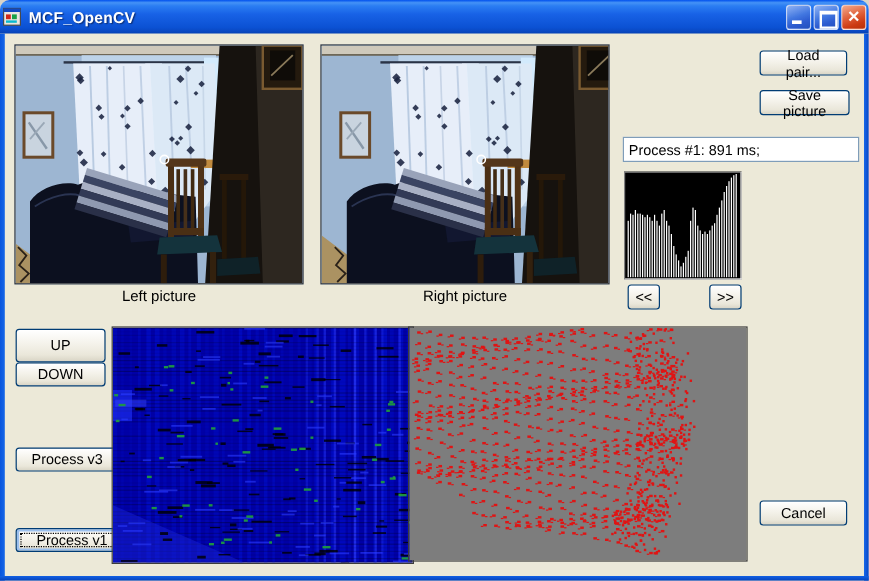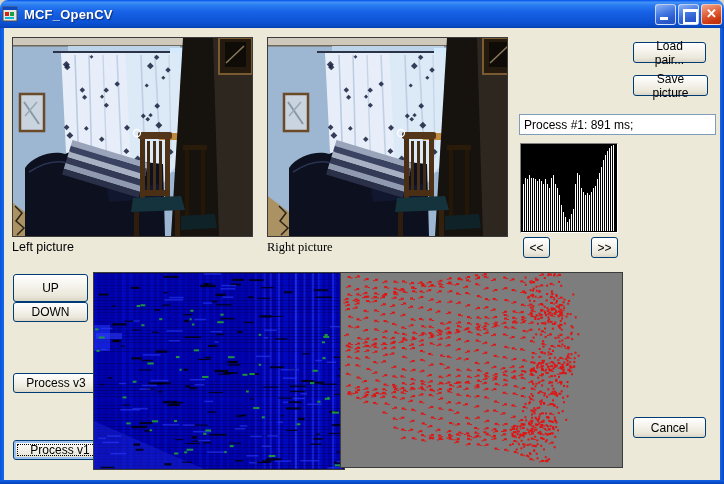--- a/index.html
+++ b/index.html
@@ -29,21 +29,21 @@
     color:#fff;font-size:13px;font-weight:bold;}
   
   .xpbtn{position:absolute;display:flex;align-items:center;justify-content:center;
     border:1px solid #003c74;border-radius:3px;cursor:default;font-size:12px;
     background:linear-gradient(180deg,#fff 0%,#f4f2ea 45%,#eae7da 80%,#d9d5c6 100%);
     box-shadow:inset 0 1px 0 #fff;}
   .xpbtn.focused{box-shadow:inset 0 0 0 2px #9cc0ee;}
   .xpbtn.focused::after{content:"";position:absolute;inset:3px;border:1px dotted #000;}
   .xptext{position:absolute;border:1px solid #7f9db9;background:#fff;font-size:12px;
     padding:2px 4px;font-family:"Liberation Sans",sans-serif;color:#000;}
-  .caption{position:absolute;font-size:12.5px;}
+  .caption{position:absolute;text-align:center;font-size:12.5px;}
   
   .photo{position:absolute;width:241px;height:200px;border:1px solid #3c3c3c;background:#9db6d2;overflow:hidden;}
   .photo svg{display:block;width:239px;height:198px;}
   
   .histo{position:absolute;left:520px;top:143px;width:98px;height:90px;background:#000;
     border:1px solid;border-color:#808080 #fff #fff #808080;}
   .histo-inner{position:absolute;left:2px;right:2px;top:1px;bottom:1px;
     display:flex;align-items:flex-end;gap:1px;}
   .hbar{width:1px;flex:0 0 1px;}
   
@@ -259,21 +259,21 @@
         <rect x="127" y="152" width="30" height="6" fill="#4a2f14"></rect>
         <polygon points="120,160 168,158 172,172 118,174" fill="#14333c"></polygon>
         <rect x="121" y="174" width="5" height="24" fill="#2e1d0c"></rect>
         <rect x="162" y="172" width="5" height="26" fill="#33210e"></rect>
         <circle cx="124" cy="95" r="3.5" fill="none" stroke="#ffffff" stroke-width="1.3"></circle>
       </g>
     </svg>
     </div>
 
   <div class="caption" style="left:12px;top:240px;width:241px;">Left picture</div>
-  <div class="caption" style="left:267px;top:240px;width:241px;font-family:Liberation Serif, serif;">Right picture</div>
+  <div class="caption" style="left:267px;top:240px;width:241px;">Right picture</div>
 
   <button class="xpbtn" style="left:633px;top:42px;width:73px;height:21px;">Load pair...</button>
   <button class="xpbtn" style="left:633px;top:75px;width:75px;height:21px;">Save picture</button>
   <input class="xptext" style="left: 519px; top: 114px; width: 197px; height: 21px;" readonly="" value="Process #1: 891 ms;">
 
   <div class="histo">
     <div class="histo-inner">
         <div class="hbar" style="height: 55%; background: rgb(255, 255, 255);"></div>
         <div class="hbar" style="height: 62%; background: rgb(255, 255, 255);"></div>
         <div class="hbar" style="height: 60%; background: rgb(255, 255, 255);"></div>

